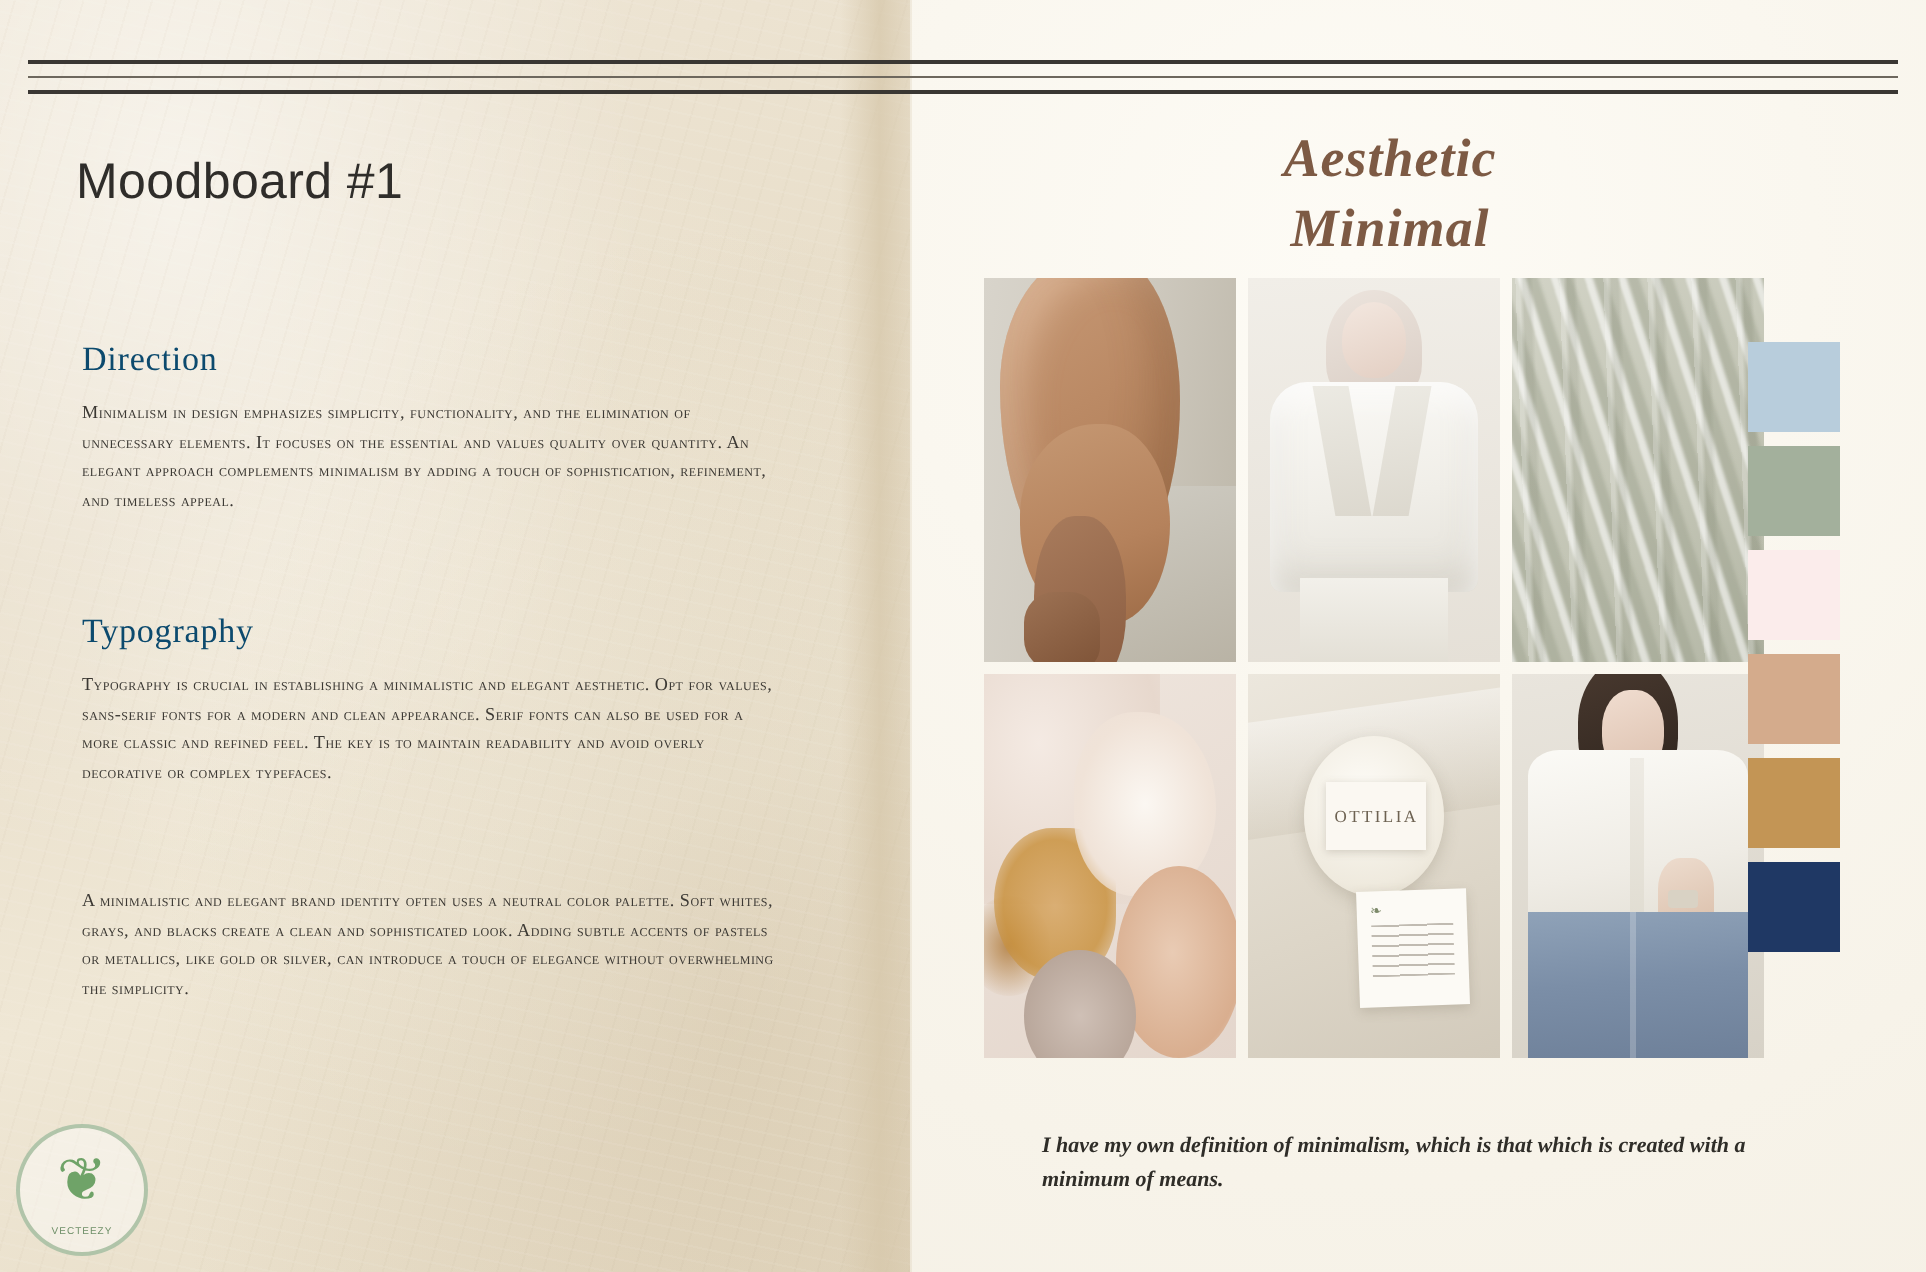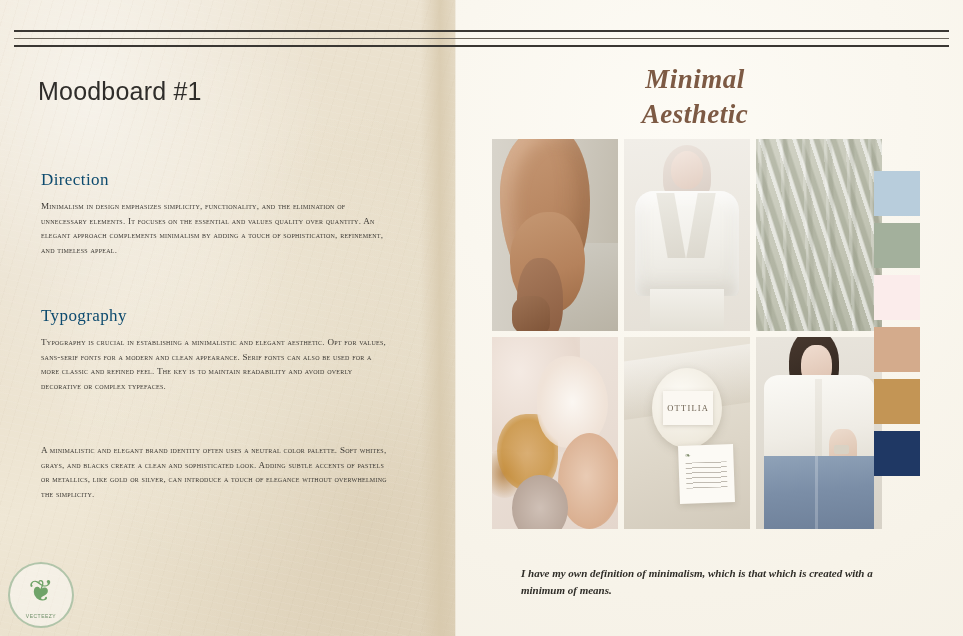--- a/index.html
+++ b/index.html
@@ -394,22 +394,22 @@
       <p>A minimalistic and elegant brand identity often uses a neutral color palette. Soft whites, grays, and blacks create a clean and sophisticated look. Adding subtle accents of pastels or metallics, like gold or silver, can introduce a touch of elegance without overwhelming the simplicity.</p>
     </div>
   </div>
 
   <div class="watermark">
     <div class="wm-leaf">❦</div>
     <div class="wm-text">VECTEEZY</div>
   </div>
 
   <div class="right-title">
+    <div>Aesthetic</div>
     <div>Minimal</div>
-    <div>Aesthetic</div>
   </div>
 
   <div class="grid">
 
     <div class="cell ph1">
       <div class="wall"></div>
       <div class="block"></div>
       <div class="drape"></div>
       <div class="drape2"></div>
       <div class="arm"></div>

